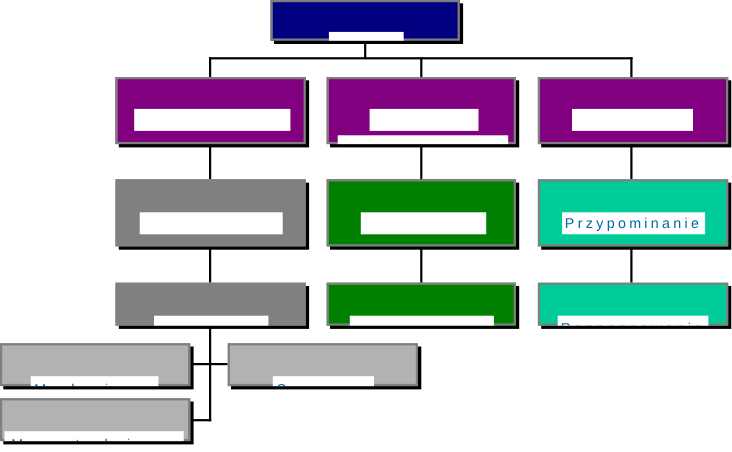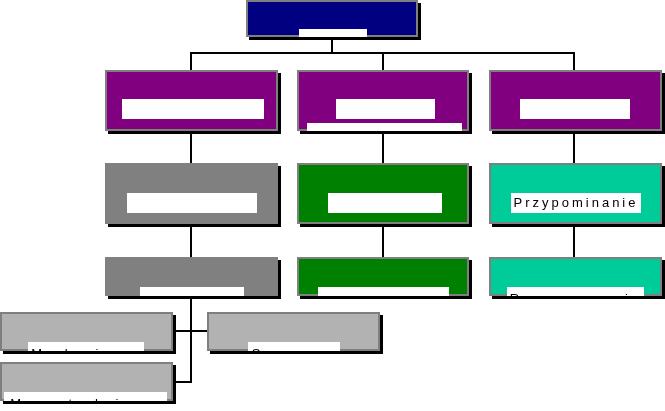--- a/index.html
+++ b/index.html
@@ -1,20 +1,20 @@
 <!DOCTYPE html>
 <html><head>
   <meta charset="utf-8">
   <style>
     html, body { margin: 0; padding: 0; background: #ffffff; }
     body { width: 665px; height: 411px; position: relative; overflow: hidden;
            font-family: "Liberation Sans", sans-serif; }
     .node { position: absolute; box-sizing: border-box; border: 2px solid #7f7f7f;
             box-shadow: 3px 3px 0 #000000; }
-    .label { position: absolute; background: #ffffff; color: #000000;
+    .label { position: absolute; background: #ffffff; color: #0369a1;
              font-family: "Liberation Sans", sans-serif; font-size: 13px;
              letter-spacing: 3px; line-height: 18px; white-space: nowrap;
              overflow: hidden; text-align: center; }
     .line { position: absolute; background: #000000; }
   </style>
 </head>
 <body>
 
 <div class="line" style="left:331px; top:37px; width:2px; height:16px;"></div>
 <div class="line" style="left:190px; top:52px; width:385px; height:2px;"></div>

